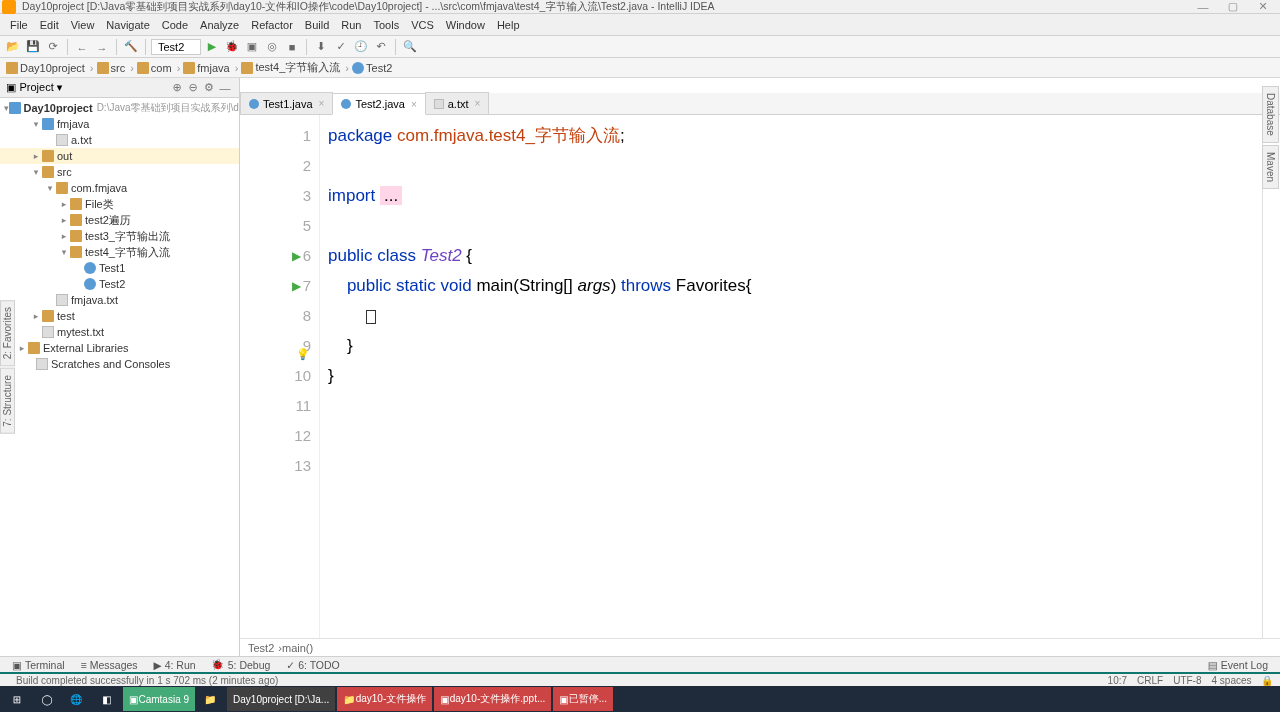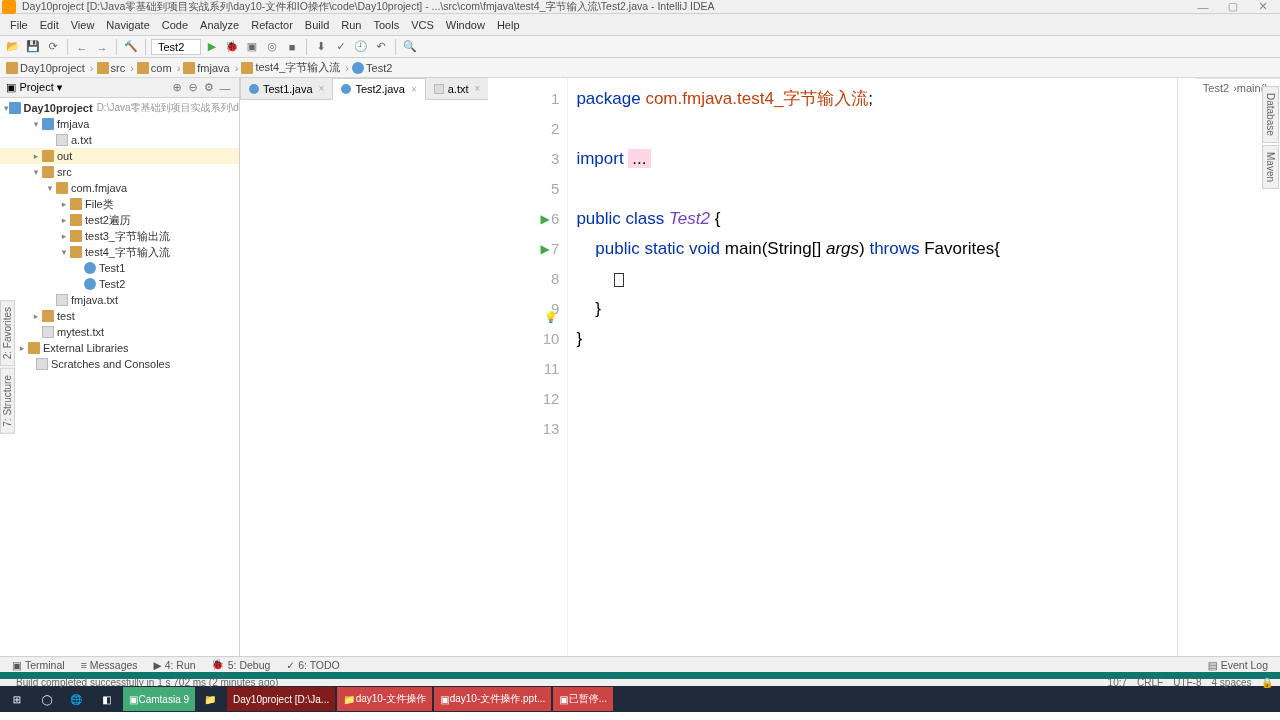--- a/index.html
+++ b/index.html
@@ -44,21 +44,21 @@
 .tree-row .ico { width: 12px; height: 12px; margin-right: 3px; flex-shrink: 0; }
 .ico-module { background: linear-gradient(#5b9bd5,#5b9bd5); border-radius: 1px; }
 .ico-pkg { background: #d4a04a; border-radius: 1px; }
 .ico-file { background: #ddd; border: 1px solid #bbb; }
 .ico-java { background: #5b9bd5; border-radius: 50%; }
 .ico-txt { background: #ddd; border: 1px solid #bbb; }
 .tree-row .label { }
 .tree-row .path { color: #999; margin-left: 4px; font-size: 10px; }
 
 
-.editor-area { flex: 1; display: flex; flex-direction: row; position: relative; }
+.editor-area { flex: 1; display: flex; flex-direction: column; position: relative; margin-top: 15px; }
 .tabs { height: 22px; background: #f5f5f5; border-bottom: 1px solid #d0d0d0; display: flex; align-items: flex-end; }
 .tab { height: 22px; padding: 0 8px; display: flex; align-items: center; border: 1px solid #d0d0d0; border-bottom: none; margin-right: -1px; font-size: 11px; cursor: pointer; background: #ececec; }
 .tab.active { background: #fff; border-bottom: 1px solid #fff; position: relative; top: 1px; }
 .tab .ico { width: 10px; height: 10px; margin-right: 4px; }
 .tab .close { margin-left: 6px; color: #aaa; font-size: 10px; }
 
 .editor { flex: 1; display: flex; background: #fff; font-family: "JetBrains Mono", Consolas, monospace; font-size: 17px; position: relative; }
 .gutter { width: 80px; background: #fff; border-right: 1px solid #eee; text-align: right; color: #aaa; padding-top: 6px; position: relative; }
 .gutter .ln { height: 30px; padding-right: 8px; line-height: 30px; font-size: 15px; position: relative; }
 .gutter .run-gutter { position: absolute; left: 52px; color: #4a4; font-size: 12px; }
@@ -83,28 +83,28 @@
 .right-tools { position: absolute; right: 0; top: 0; width: 18px; height: 100%; border-left: 1px solid #e0e0e0; }
 .right-side-tabs { position: absolute; right: 0; top: 86px; width: 18px; font-size: 10px; color: #666; }
 .right-side-tabs div { writing-mode: vertical-rl; padding: 6px 2px; border: 1px solid #d0d0d0; background: #f0f0f0; margin-bottom: 2px; cursor: pointer; }
 
 
 .bottom-tools { height: 16px; background: #f0f0f0; border-top: 1px solid #d0d0d0; display: flex; align-items: center; padding: 0 4px; font-size: 10.5px; color: #555; }
 .bottom-tools .bt { padding: 0 8px; cursor: pointer; display: flex; align-items: center; gap: 3px; }
 .bottom-tools .spacer { flex: 1; }
 
 
-.status-bar { height: 14px; background: #f0f0f0; border-top: 7px solid #0f766e; display: flex; align-items: center; padding: 0 6px; font-size: 10px; color: #666; justify-content: space-between; }
+.status-bar { height: 14px; background: #f0f0f0; border-top: 2px solid #0f766e; display: flex; align-items: center; padding: 0 6px; font-size: 10px; color: #666; justify-content: space-between; }
 .status-bar .spacer { flex: 1; }
 .status-bar span { margin-left: 10px; }
 
 
 .taskbar { height: 26px; background: #1f2a3a; display: flex; align-items: center; padding: 0 2px; }
 .taskbar .tb-btn { height: 24px; min-width: 30px; display: flex; align-items: center; justify-content: center; color: #fff; font-size: 10px; padding: 0 6px; cursor: pointer; }
-.taskbar .active-app { background: #7f1d1d; margin: 0 1px; max-width: 120px; overflow: hidden; white-space: nowrap; }
+.taskbar .active-app { background: #404040; margin: 0 1px; max-width: 120px; overflow: hidden; white-space: nowrap; }
 
 .left-vertical { position: absolute; left: 0; top: 300px; width: 16px; }
 .left-vertical div { writing-mode: vertical-rl; transform: rotate(180deg); font-size: 10px; color: #666; padding: 6px 1px; border: 1px solid #d0d0d0; background: #f0f0f0; cursor: pointer; margin-bottom: 2px; }
 </style>
 </head>
 <body>
 
 <div class="title-bar">
   <div class="icon"></div>
   <div class="title">Day10project [D:\Java零基础到项目实战系列\day10-文件和IO操作\code\Day10project] - ...\src\com\fmjava\test4_字节输入流\Test2.java - IntelliJ IDEA</div>

